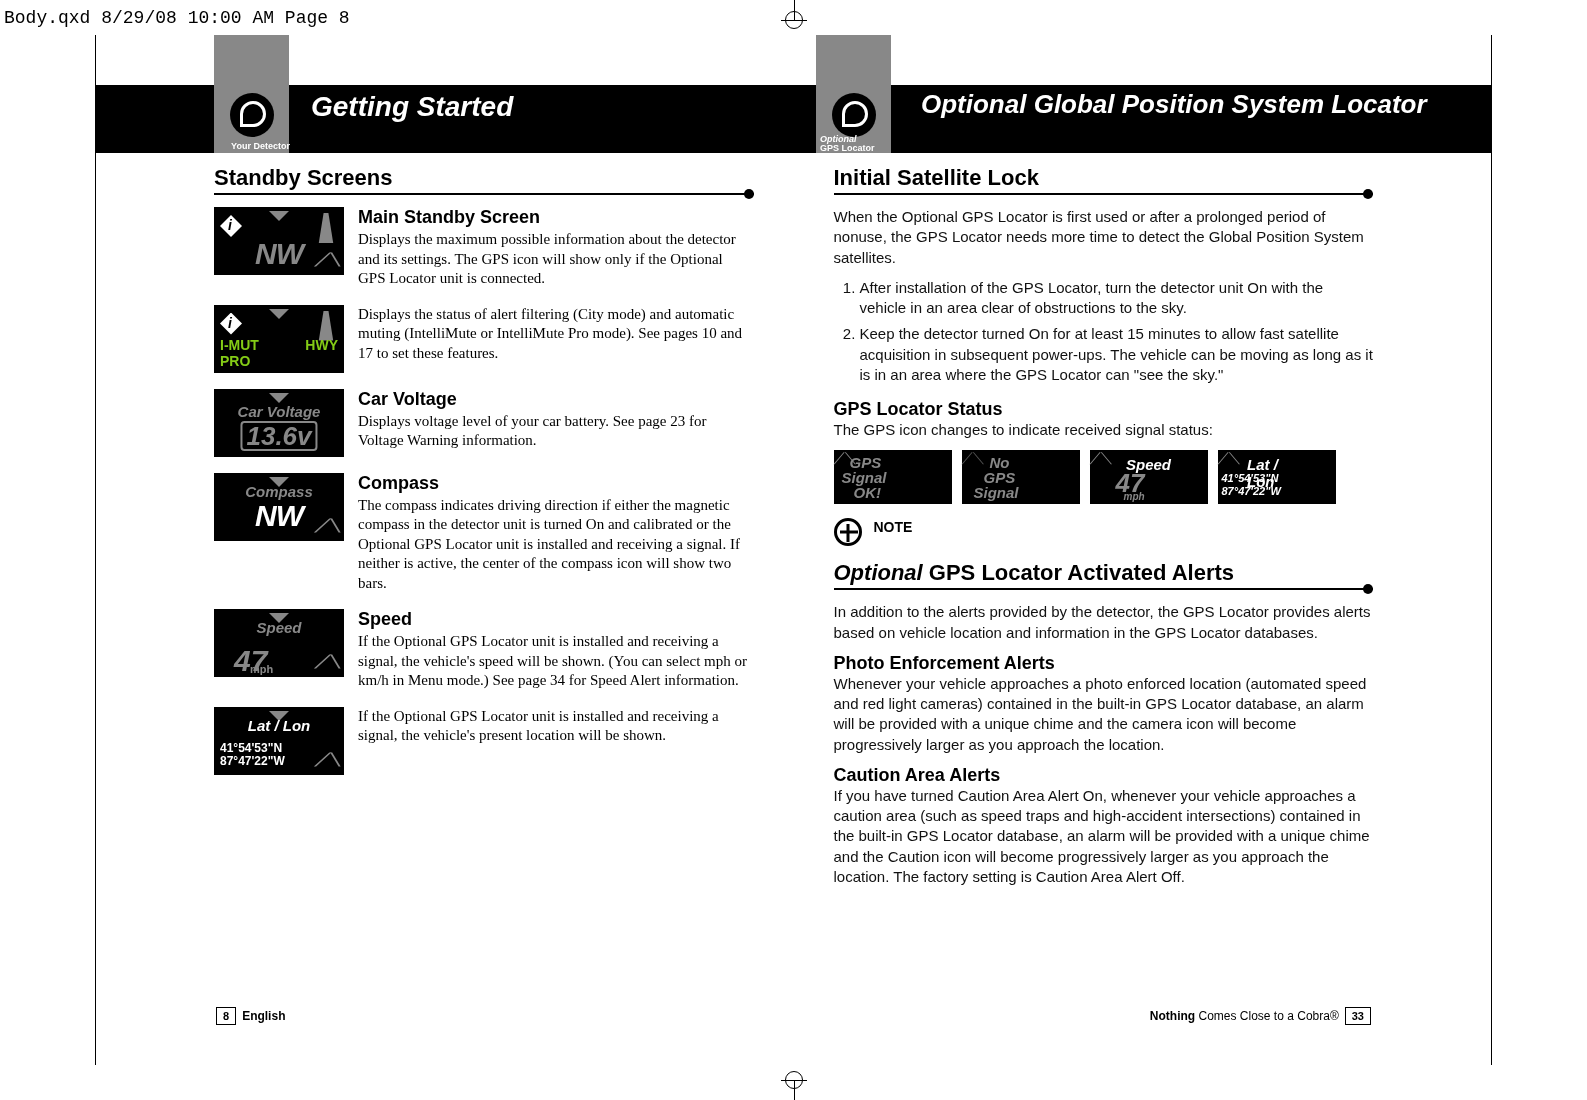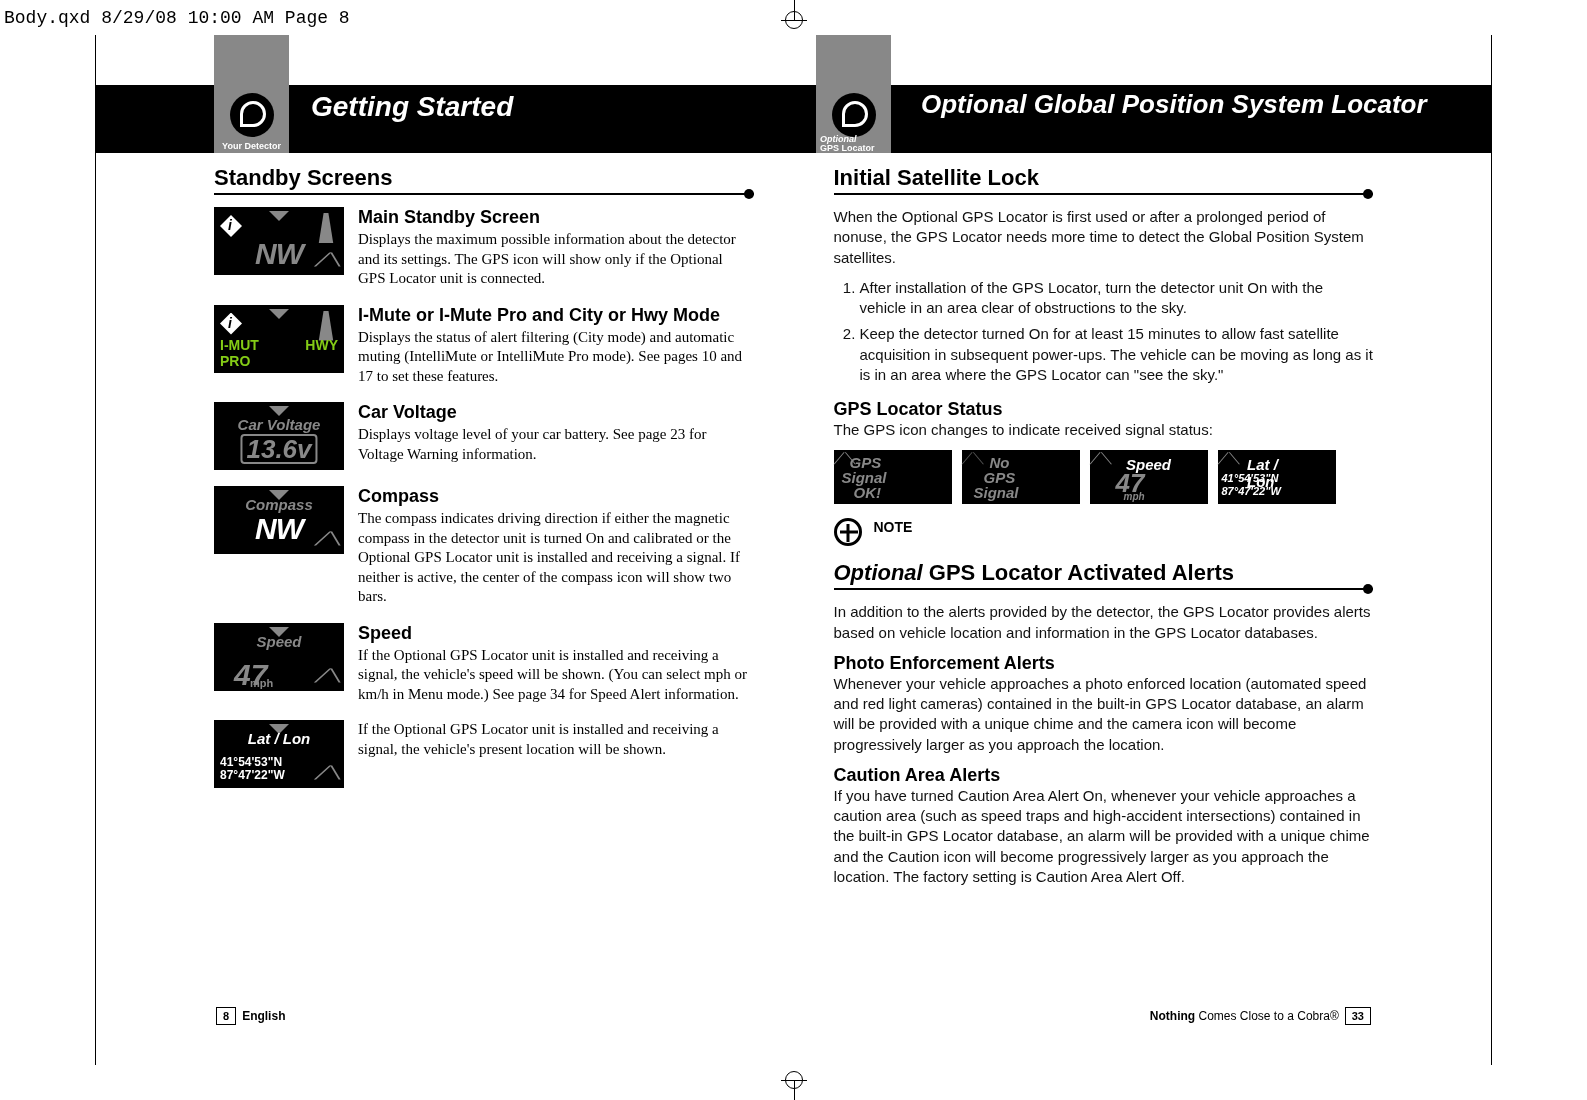--- a/index.html
+++ b/index.html
@@ -64,21 +64,21 @@
   }
   .band-title-left { left: 215px; font-size: 28px; }
   .band-title-right { left: 825px; font-size: 26px; line-height: 1.0; }
   .grey-tab {
     position: absolute;
     top: 0;
     width: 75px;
     height: 118px;
     background: #888;
   }
-  .grey-tab.left { left: 118px; }
+  .grey-tab.left { left: 118px; padding-left: 9px; }
   .grey-tab.right { left: 720px; }
   .tab-icon {
     position:absolute;
     width:44px; height:44px;
     border-radius:50%;
     background:#000;
     top:58px; left:50%;
     transform:translateX(-50%);
   }
   .tab-icon::after{
@@ -225,21 +225,20 @@
       <div class="item">
         <div class="lcd">
           <div class="info-i"></div>
           <div class="down-tri"></div>
           <div class="road"></div>
           <div class="t1" style="left:6px; bottom:20px;">I-MUT</div>
           <div class="t1" style="left:6px; bottom:4px;">PRO</div>
           <div class="t1" style="right:6px; bottom:20px;text-align:right;">HWY</div>
         </div>
         <div class="desc">
-          <h4>I-Mute or I-Mute Pro and City or Hwy Mode</h4>
           <p>Displays the status of alert filtering (City mode) and automatic muting (IntelliMute or IntelliMute Pro mode). See pages 10 and 17 to set these features.</p>
         </div>
       </div>
 
       <div class="item">
         <div class="lcd">
           <div class="down-tri"></div>
           <div class="hdr">Car Voltage</div>
           <div class="volt">13.6v</div>
         </div>

